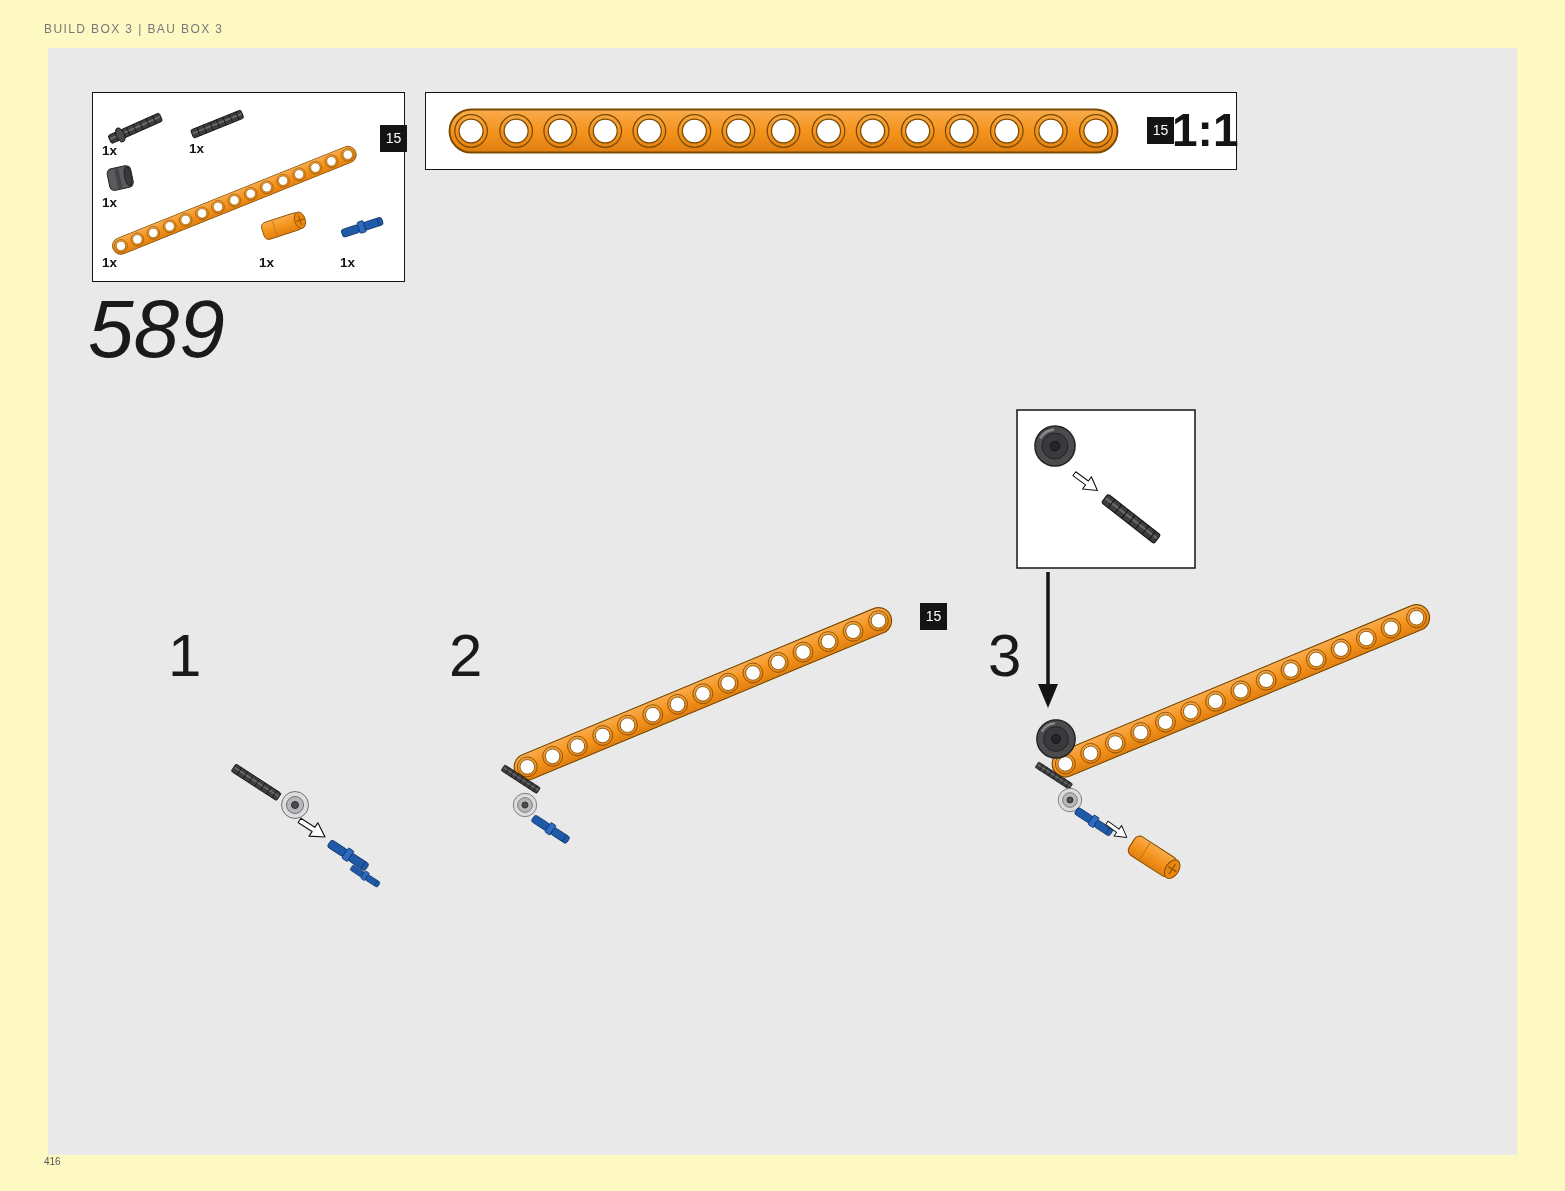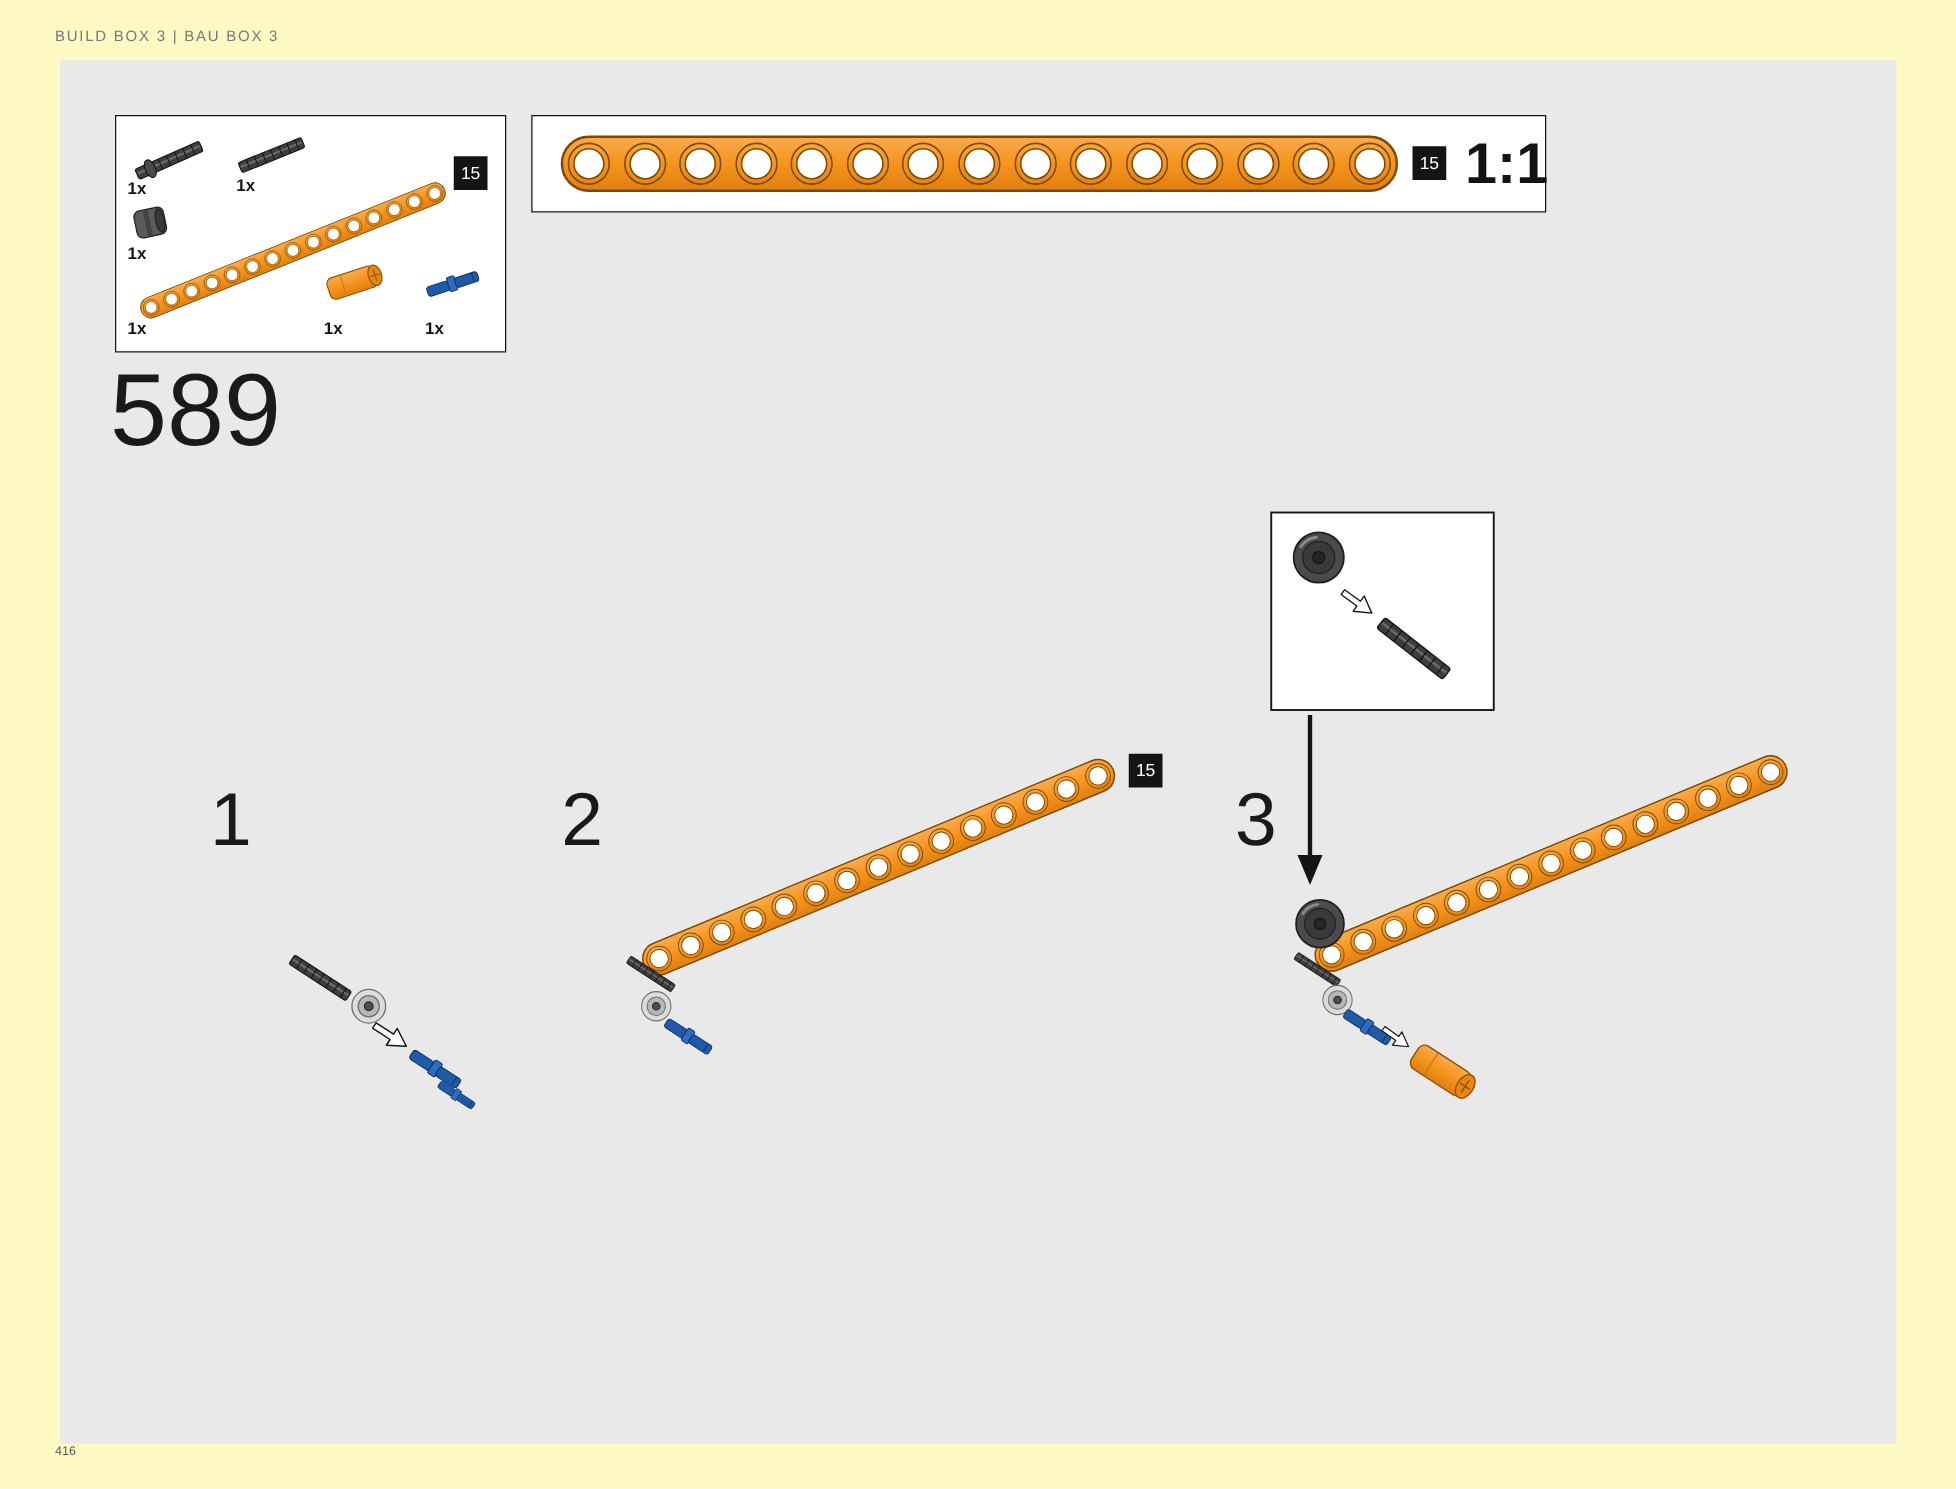--- a/index.html
+++ b/index.html
@@ -31,27 +31,27 @@
   .box {
     position:absolute; background:#ffffff;
     border:1.5px solid #141414;
   }
   .parts-box { left:44px; top:44px; width:313px; height:190px; }
   .scale-box { left:377px; top:44px; width:812px; height:78px; }
 
   .badge {
     position:absolute; width:27px; height:27px;
     background:#141414; color:#ffffff;
-    font-size:14px; line-height:27px; text-align:center;
+    font-size:14px; line-height:27px; text-align:center;margin-left:17px;
   }
   .qty { position:absolute; font-size:13.5px; color:#141414;font-weight:bold; }
 
   .heading {
     position:absolute; left:40px; top:240px;
-    font-size:82px; font-weight:300; line-height:1; color:#1a1a1a;
+    font-size:82px; font-weight:300; line-height:1; color:#1a1a1a;font-style:italic;
   }
   .step-label {
     position:absolute; font-size:60px; font-weight:300; line-height:1; color:#1a1a1a;
   }
   .scale-label {
     position:absolute; left:746px; top:12px;
     font-size:46px; font-weight:700; line-height:1.1; color:#141414;
   }
   svg.abs { position:absolute; }
 </style>

